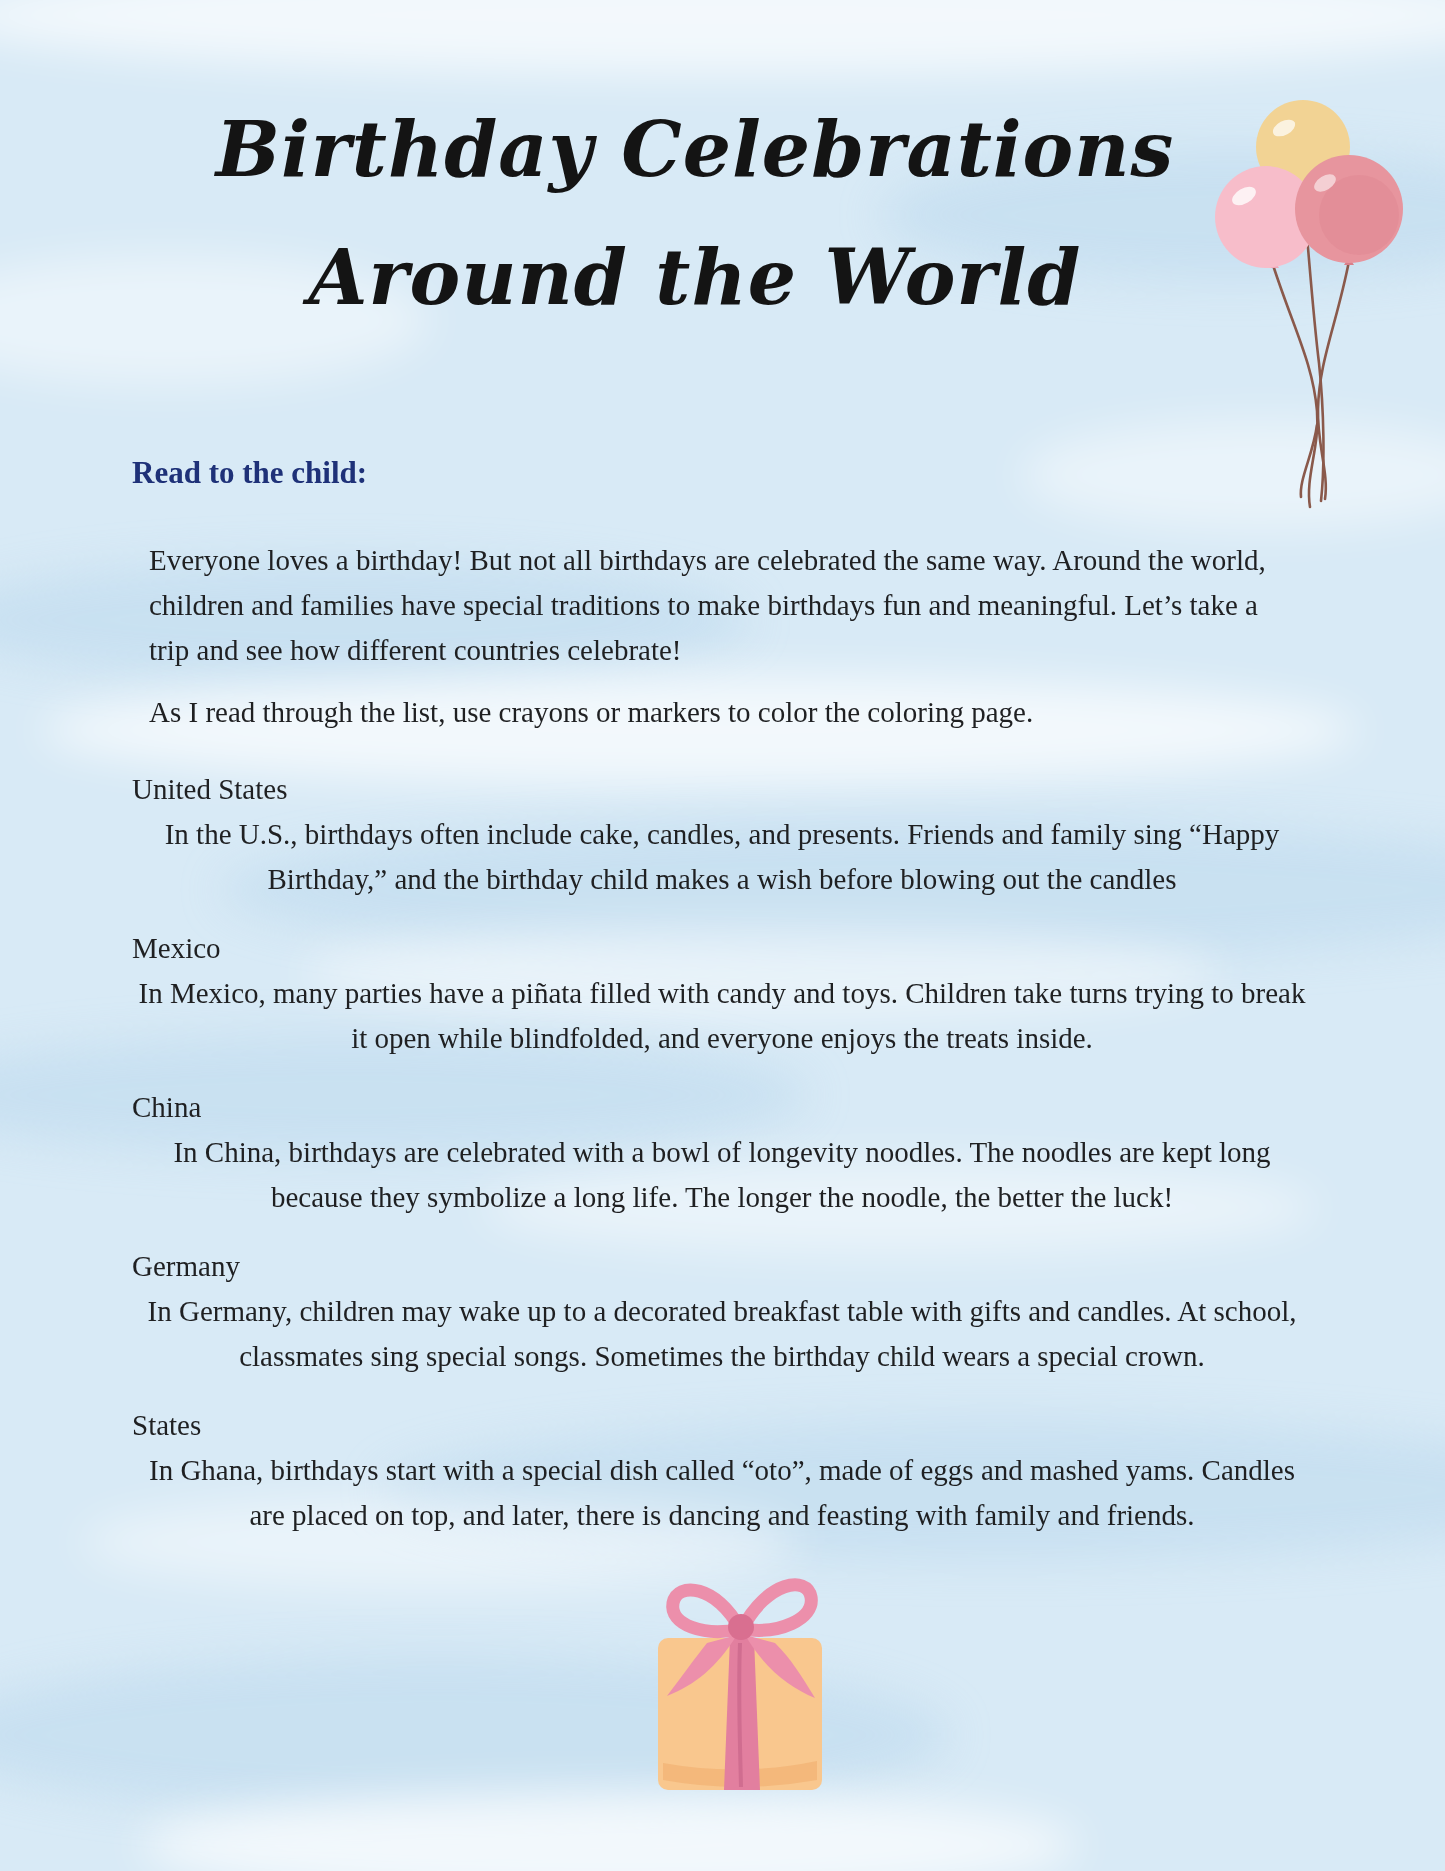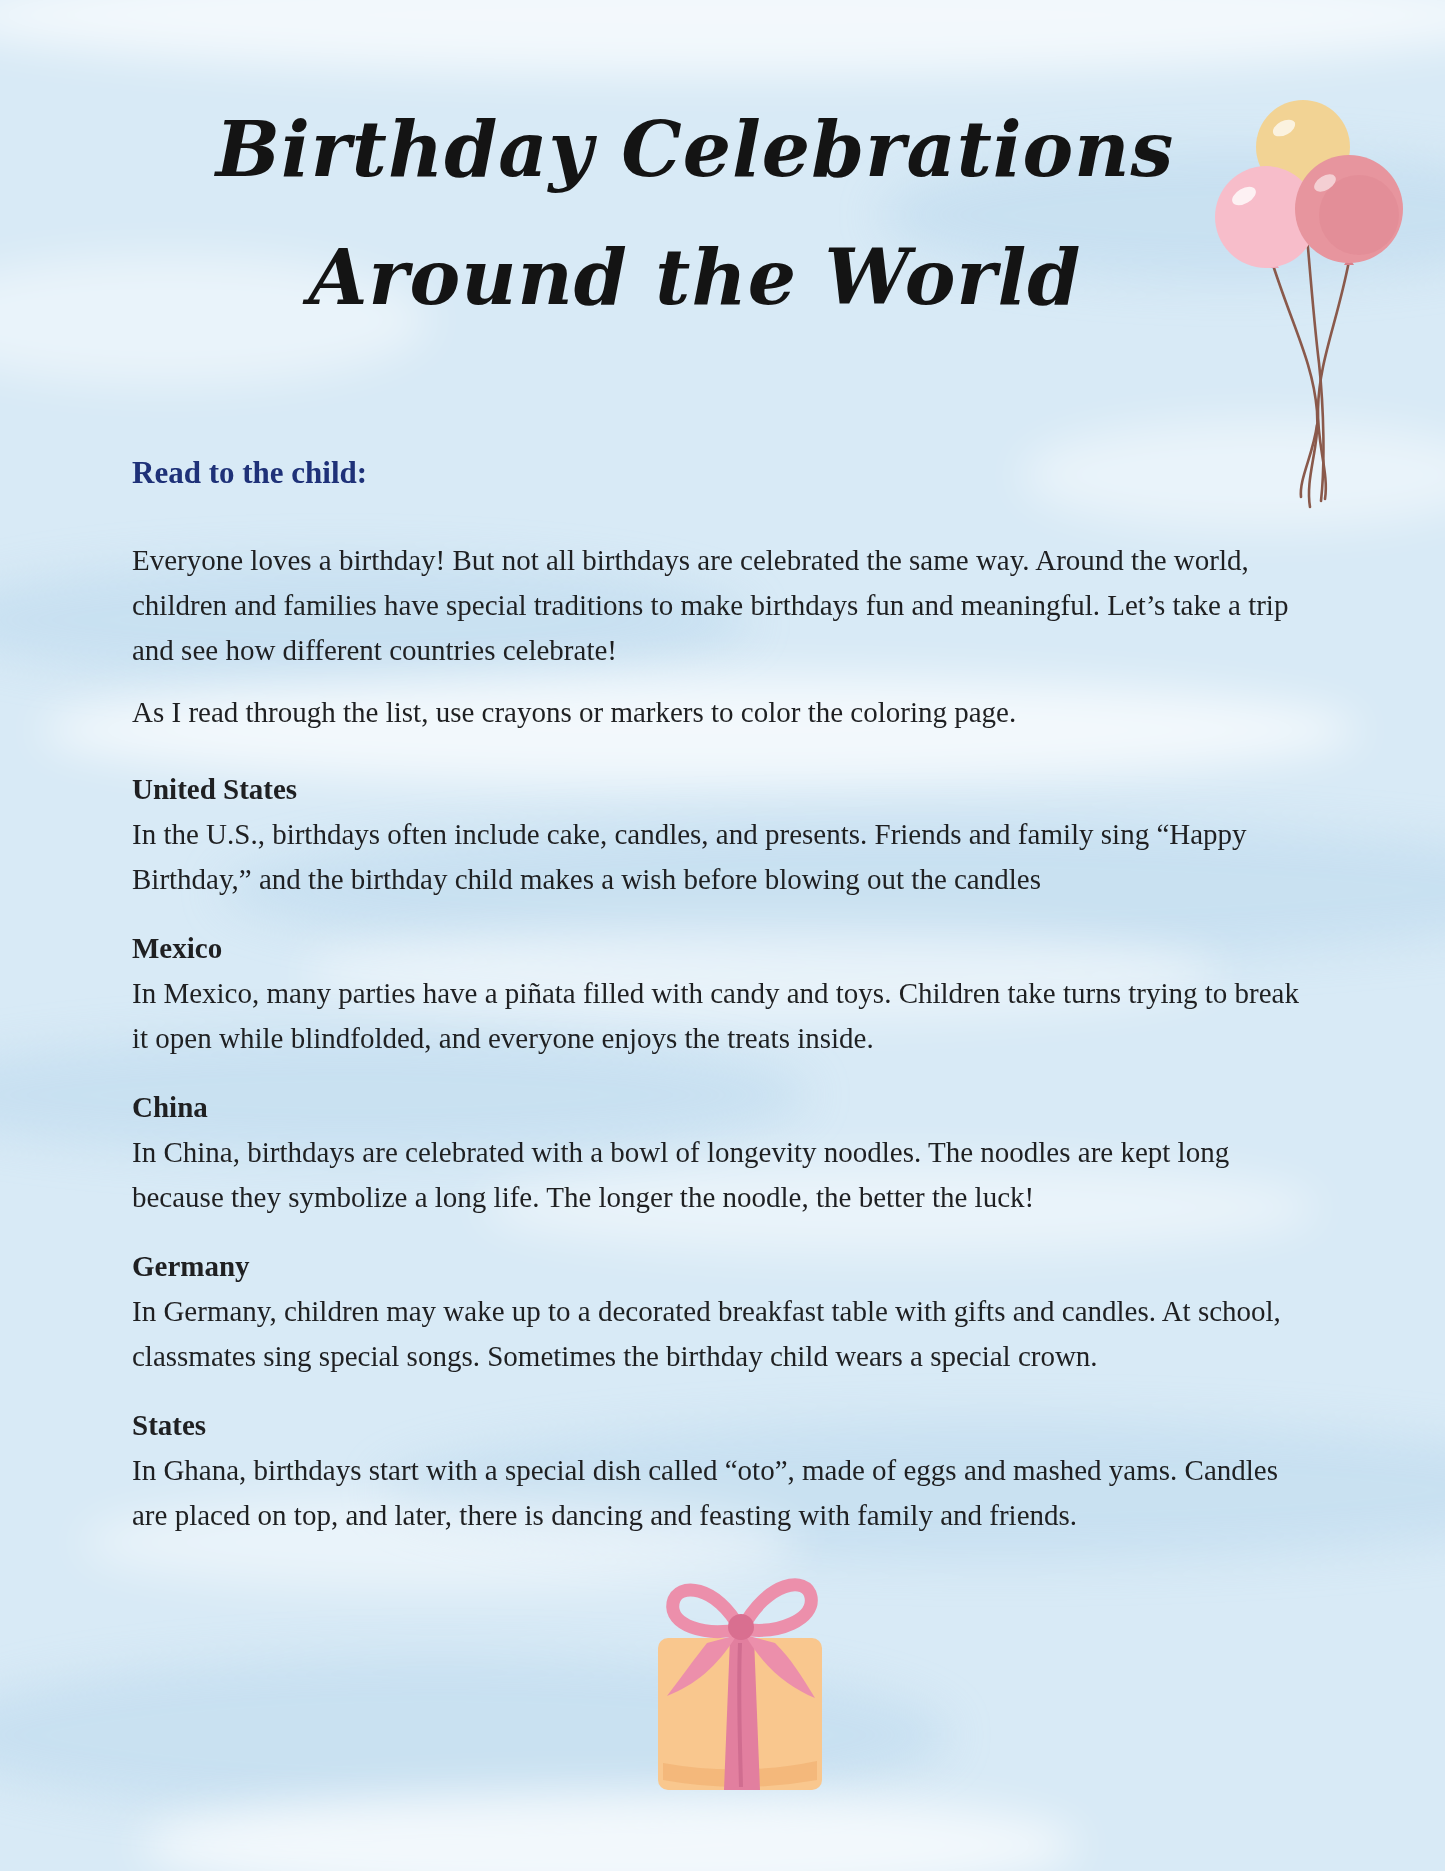--- a/index.html
+++ b/index.html
@@ -24,26 +24,26 @@
     font-style:italic;font-weight:700;
     font-size:76px;line-height:128px;
     color:#141414;letter-spacing:1px;
   }
   
   .content{position:absolute;left:132px;top:453px;width:1180px;color:#1f2022;}
   .read-heading{
     font-weight:700;font-size:31px;line-height:40px;
     color:#1e3178;margin:0 0 45px 0;
   }
-  .para{font-size:29px;line-height:45px;margin:0;}
+  .para{font-size:29px;line-height:45px;margin:17px;}
   .para.intro{margin-bottom:17px;}
   .para.instruction{margin-bottom:32px;}
   .country-section{margin:0 0 24px 0;}
-  .country{font-weight:700;font-size:29px;line-height:45px;}
-  .sec-text{font-size:29px;line-height:45px;}
+  .country{font-weight:400;font-size:29px;line-height:45px;}
+  .sec-text{font-size:29px;line-height:45px;text-align:center;}
   
   .balloons{position:absolute;left:1213px;top:95px;}
   .gift{position:absolute;left:645px;top:1563px;}
 </style>
 </head>
 <body>
 
 <div class="page">
 
   <div class="wash w-white" style="left:-60px;top:-45px;width:1600px;height:120px;"></div>

